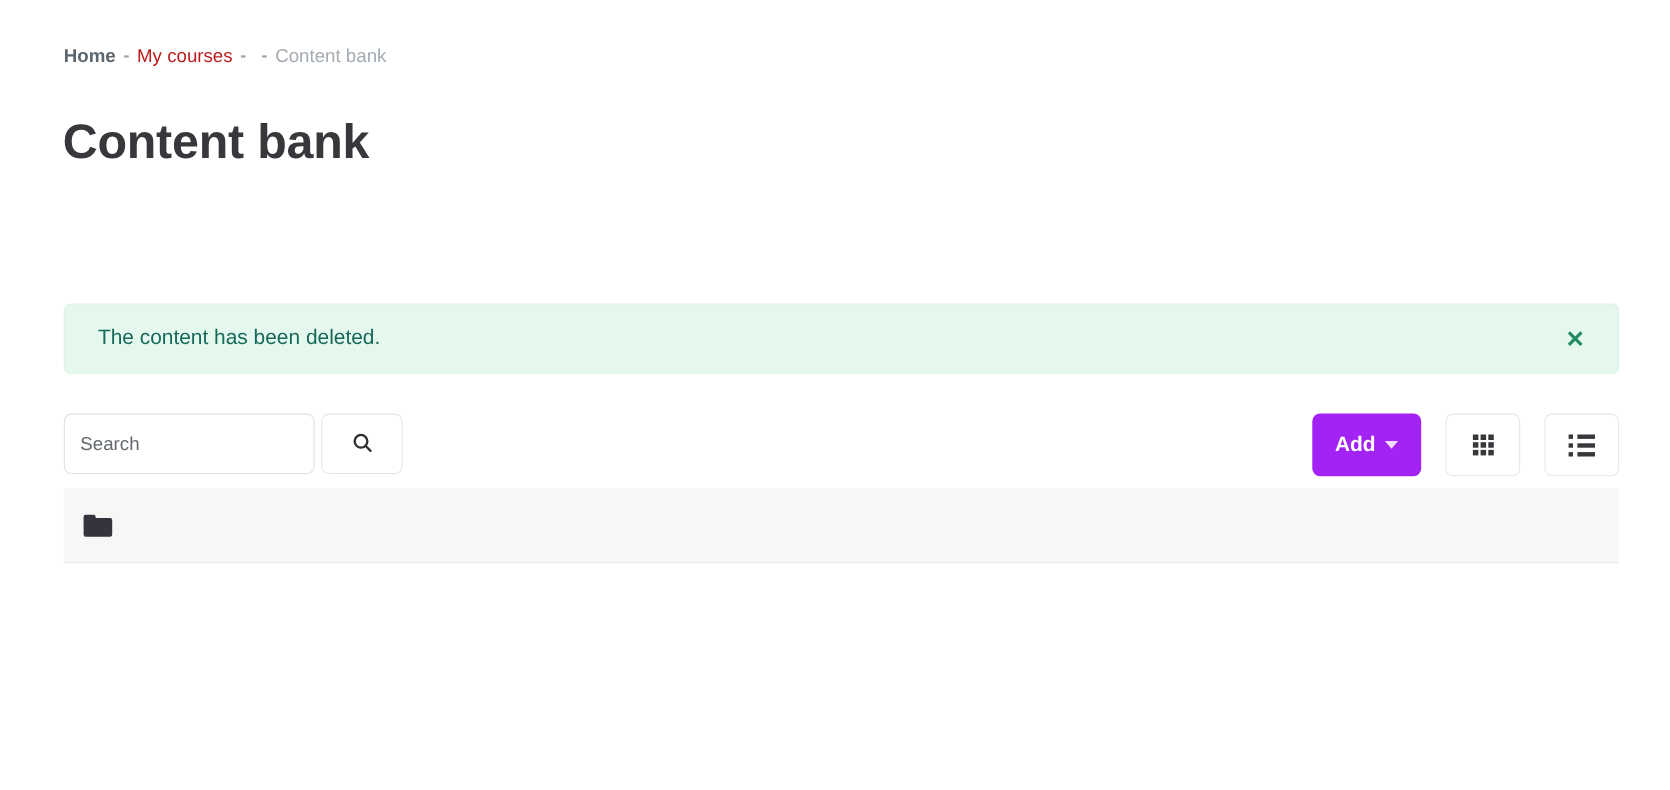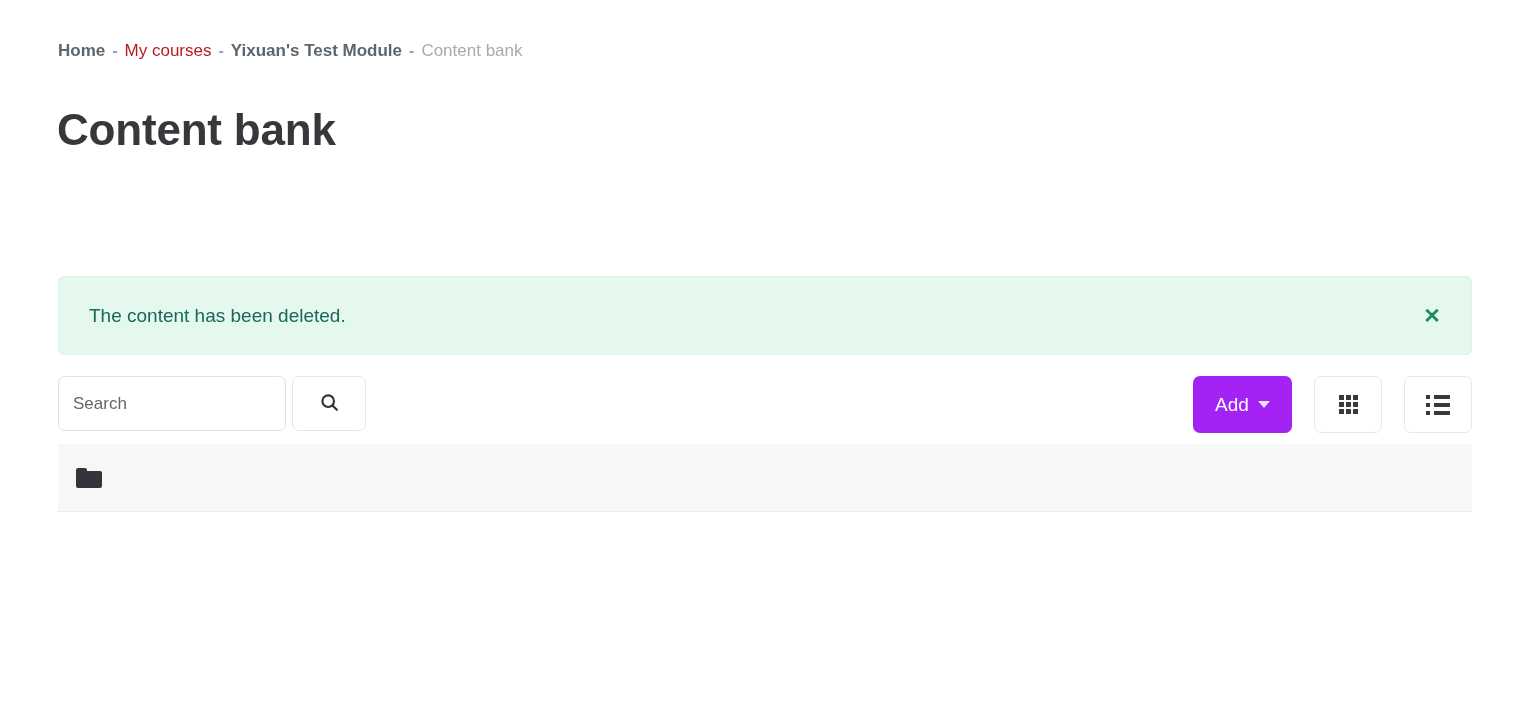--- a/index.html
+++ b/index.html
@@ -68,21 +68,21 @@
     color: #37383c;
     letter-spacing: -0.2px;
   }
 
   
   .alert {
     position: absolute;
     left: 58px;
     top: 258px;
     width: 1414px;
-    height: 79px;
+    height: 64px;
     background: #e5f8ed;
     border: 1px solid #dcf3e6;
     border-radius: 6px;
     display: flex;
     align-items: center;
     padding: 0 22px 0 30px;
   }
   .alert-text {
     flex: 1 1 auto;
     font-size: 19px;
@@ -155,21 +155,21 @@
     align-items: flex-start;
   }
   .add-btn {
     width: 99px;
     height: 57px;
     background: #a323f5;
     border: 0;
     border-radius: 7px;
     color: #ffffff;
     font-size: 19px;
-    font-weight: 400;
+    font-weight: 700;
     display: flex;
     align-items: center;
     justify-content: center;
     gap: 9px;
     cursor: pointer;
     font-family: "Liberation Sans", sans-serif;
     padding: 0;
   }
   .caret {
     width: 0;
@@ -274,21 +274,20 @@
 </head>
 <body>
 
 <div class="page">
 
   <nav class="breadcrumb">
     <a href="#" class="crumb strong">Home</a>
     <span class="crumb-sep">-</span>
     <a href="#" class="crumb link">My courses</a>
     <span class="crumb-sep">-</span>
-    <a href="#" class="crumb strong">Yixuan's Test Module</a>
     <span class="crumb-sep">-</span>
     <span class="crumb current">Content bank</span>
   </nav>
 
   <h1 class="page-title">Content bank</h1>
 
   <div class="alert">
     <div class="alert-text">The content has been deleted.</div>
     <button class="alert-close">✕</button>
   </div>

